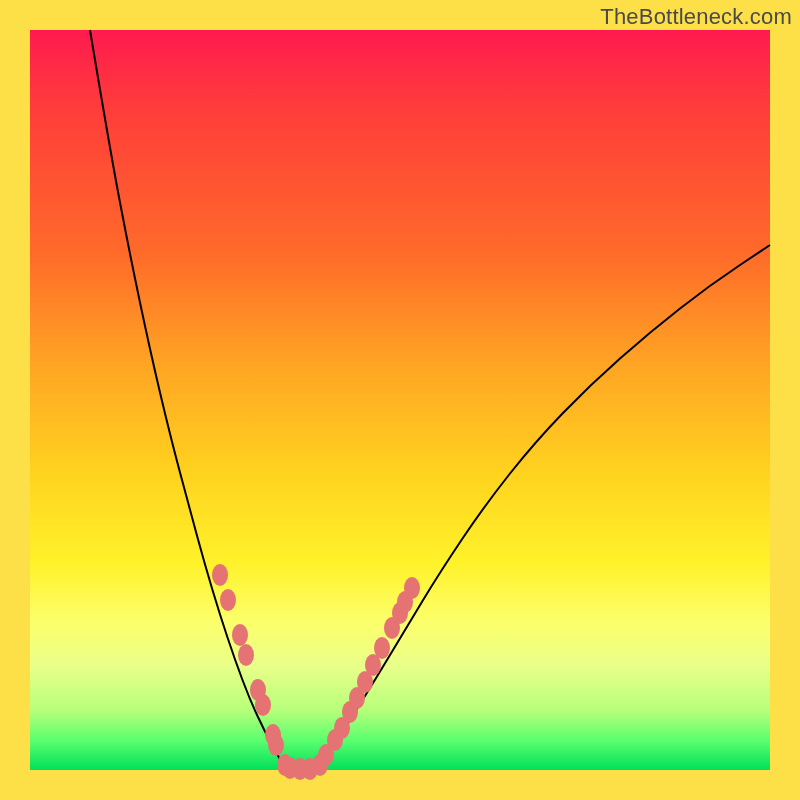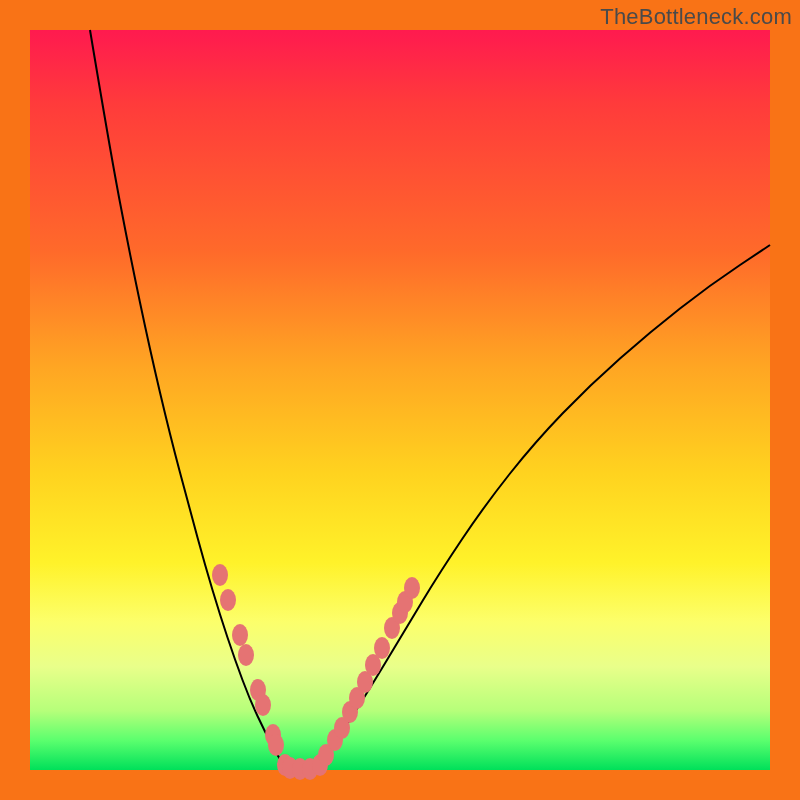--- a/index.html
+++ b/index.html
@@ -10,21 +10,21 @@
     background: #000;
     overflow: hidden;
     font-family: Arial, Helvetica, sans-serif;
   }
   .frame {
     position: absolute;
     left: 0;
     top: 0;
     width: 800px;
     height: 800px;
-    background: #f97316;
+    background: #fde047;
   }
   .plot-area {
     position: absolute;
     left: 30px;
     top: 30px;
     width: 740px;
     height: 740px;
     
     background: linear-gradient(
       to bottom,

